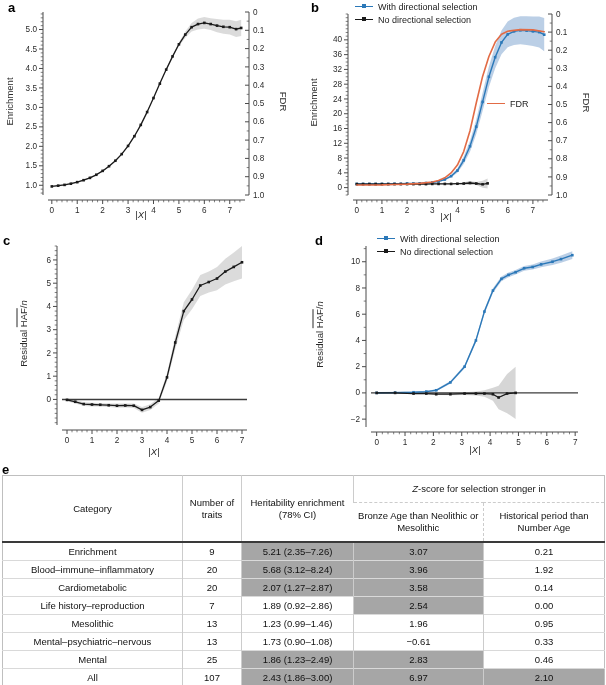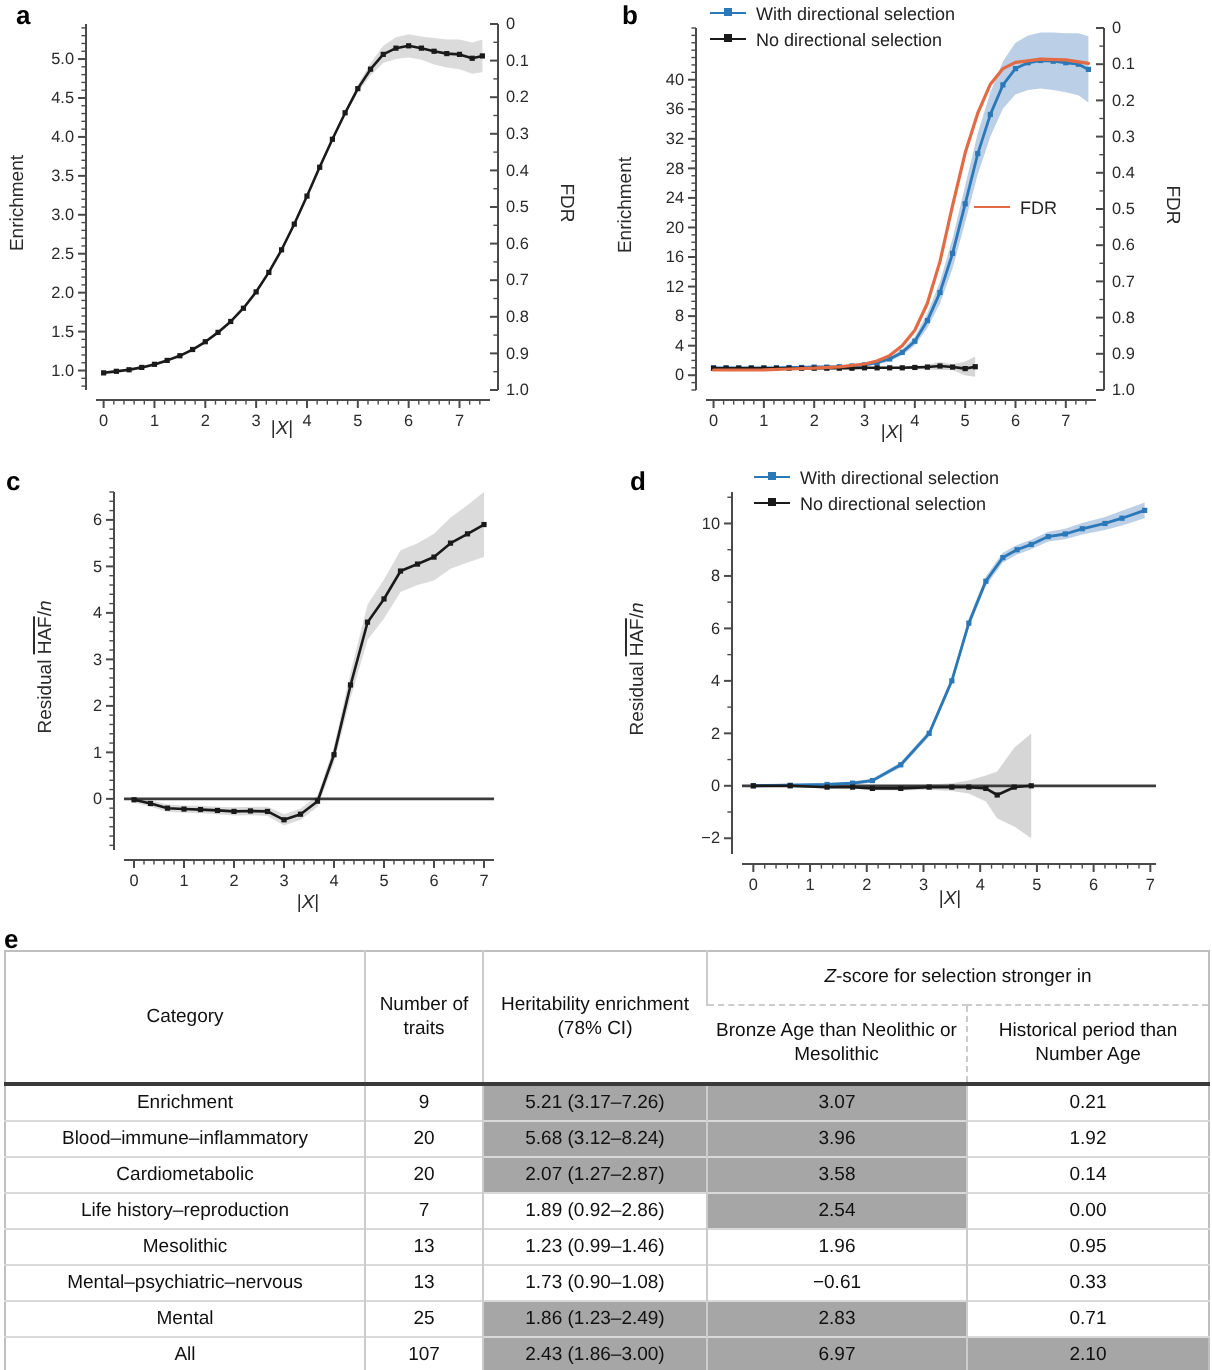--- a/index.html
+++ b/index.html
@@ -721,21 +721,21 @@
         </tr>
         <tr class="sub">
           <th>Bronze Age than Neolithic or Mesolithic</th>
           <th class="zsub2">Historical period than Number Age</th>
         </tr>
       </thead>
       <tbody id="tbody">
           <tr>
             <td>Enrichment</td>
             <td>9</td>
-            <td class="shaded">5.21 (3.17–7.26)</td>
+            <td class="shaded">5.21 (2.35–7.26)</td>
             <td class="shaded">3.07</td>
             <td>0.21</td>
           </tr>
           <tr>
             <td>Blood–immune–inflammatory</td>
             <td>20</td>
             <td class="shaded">5.68 (3.12–8.24)</td>
             <td class="shaded">3.96</td>
             <td>1.92</td>
           </tr>
@@ -765,21 +765,21 @@
             <td>13</td>
             <td>1.73 (0.90–1.08)</td>
             <td>−0.61</td>
             <td>0.33</td>
           </tr>
           <tr>
             <td>Mental</td>
             <td>25</td>
             <td class="shaded">1.86 (1.23–2.49)</td>
             <td class="shaded">2.83</td>
-            <td>0.71</td>
+            <td>0.46</td>
           </tr>
           <tr>
             <td>All</td>
             <td>107</td>
             <td class="shaded">2.43 (1.86–3.00)</td>
             <td class="shaded">6.97</td>
             <td class="shaded">2.10</td>
           </tr>
         </tbody>
     </table>

